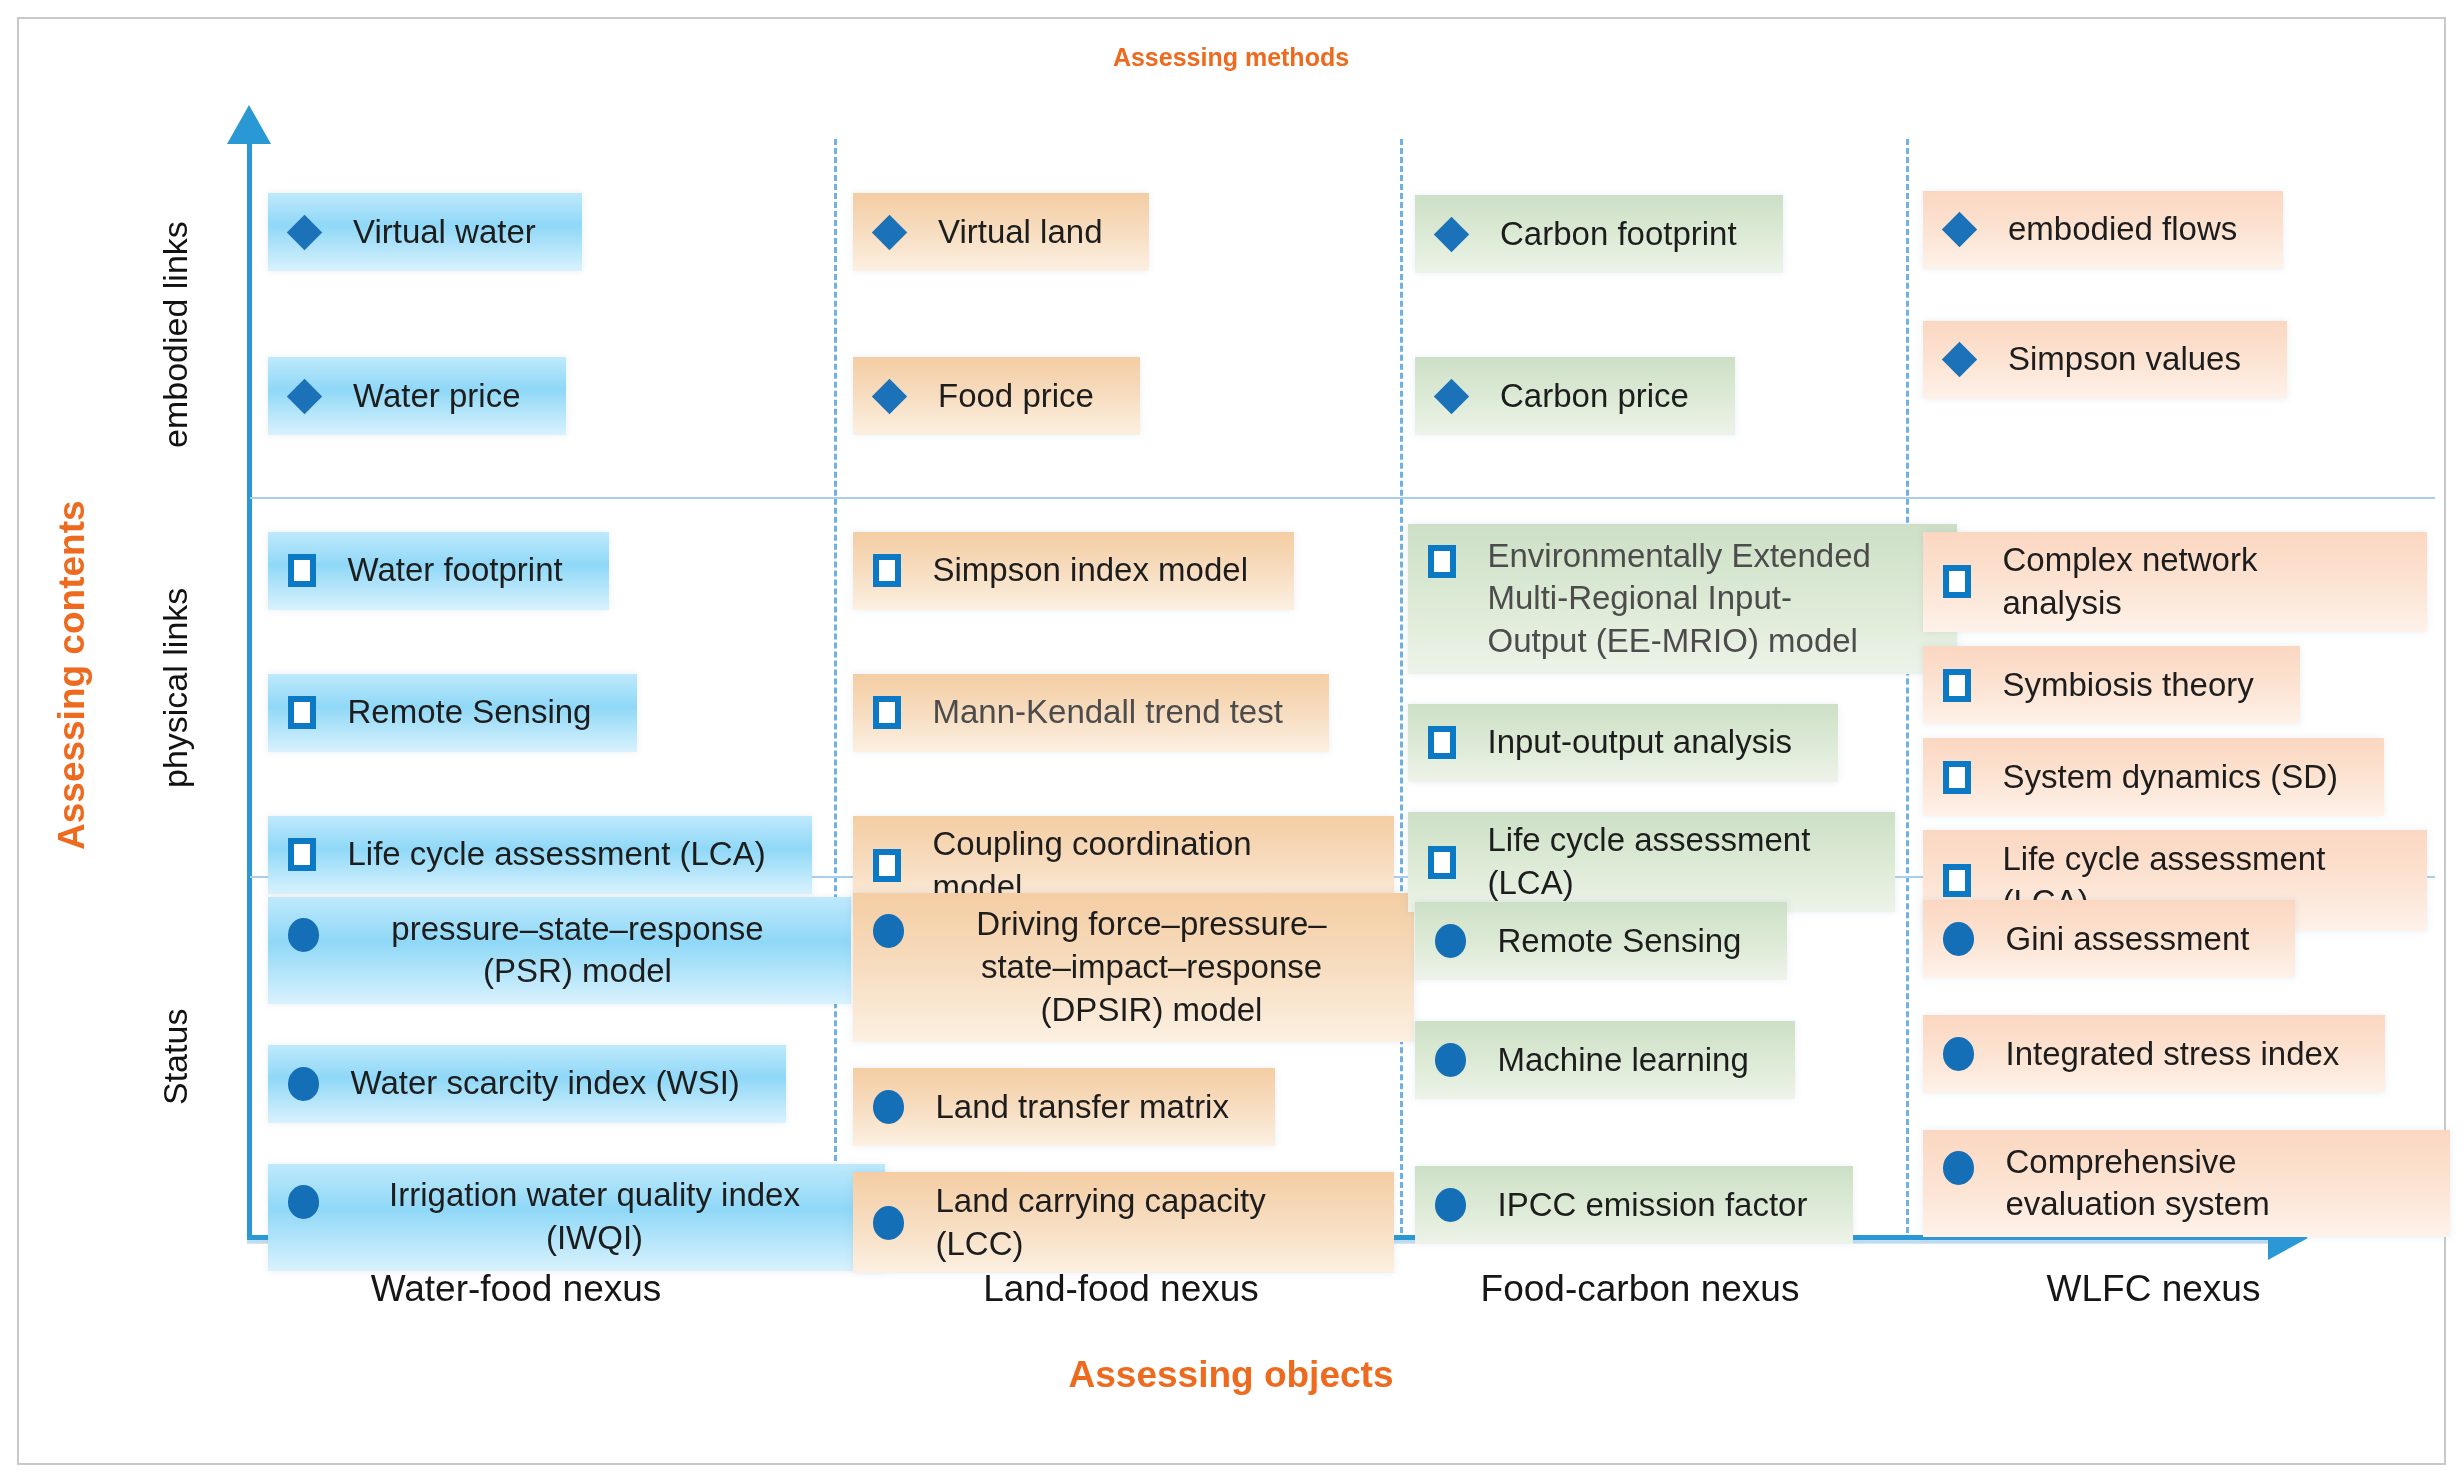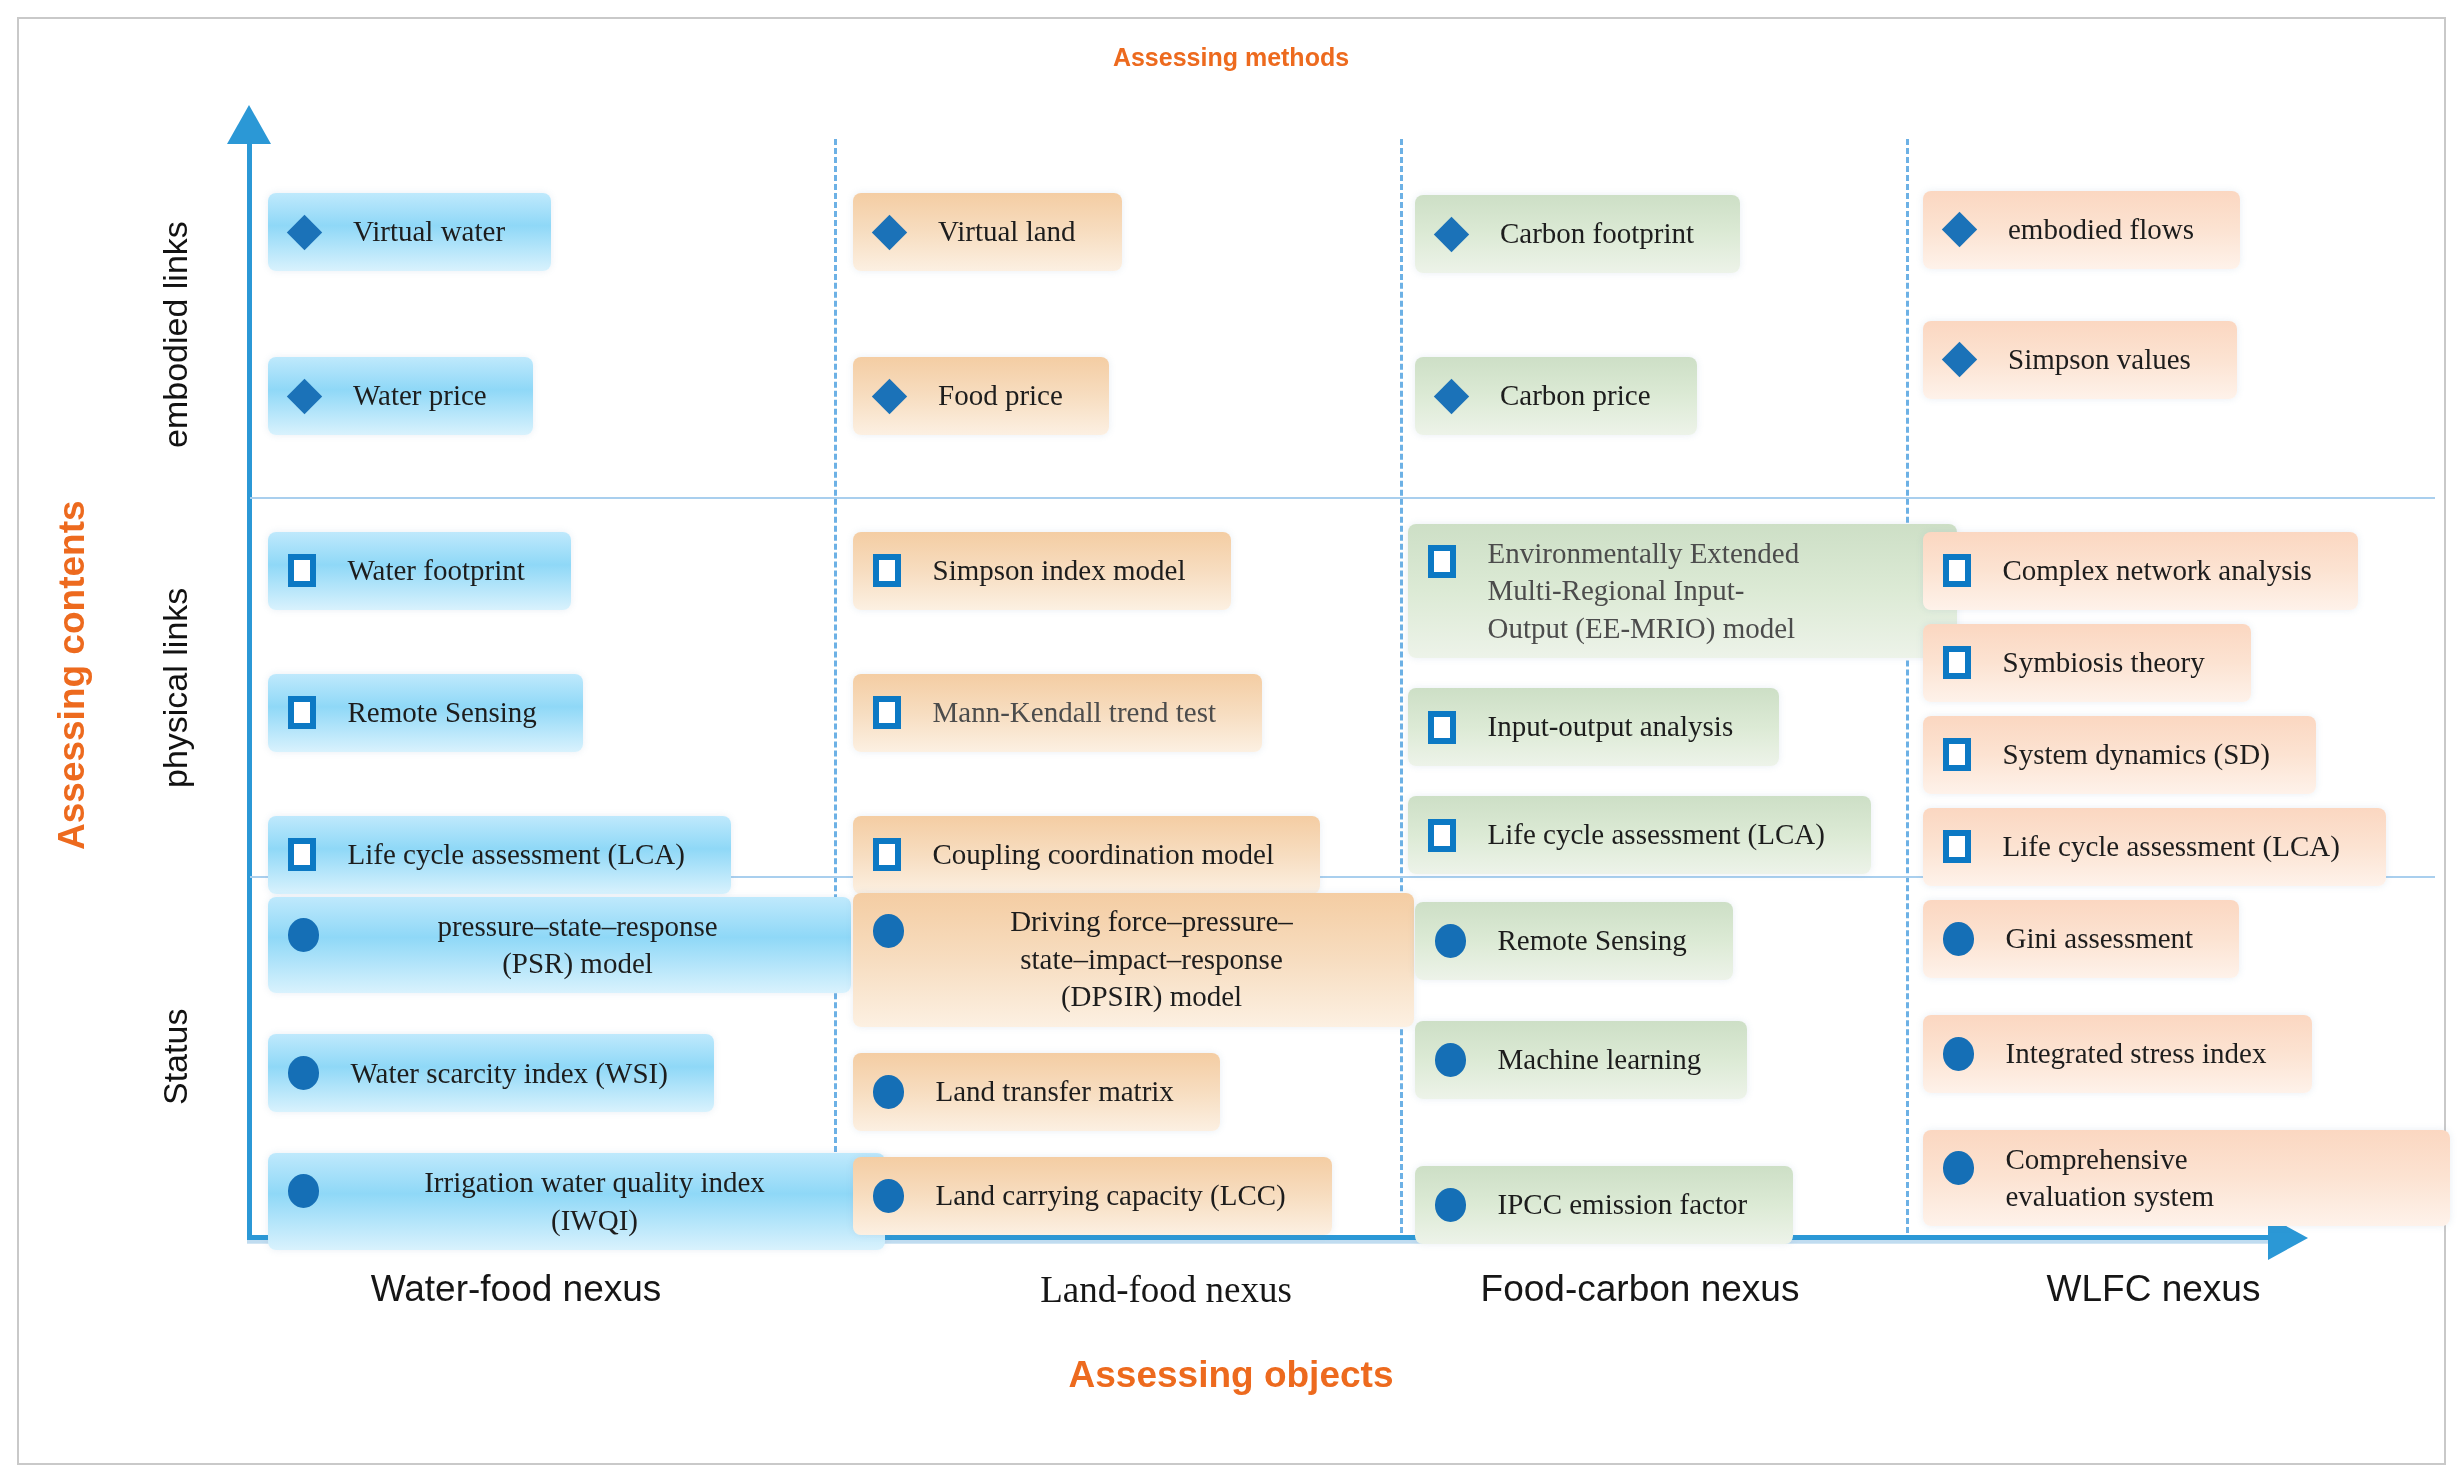--- a/index.html
+++ b/index.html
@@ -48,23 +48,23 @@
   .cell-c2-physical{left:853px;top:503px;width:541px;padding-top:28.5px;row-gap:64px;}
   .cell-c3-physical{left:1408px;top:503px;width:487px;padding-top:21px;row-gap:30px;}
   .cell-c4-physical{left:1923px;top:503px;width:504px;padding-top:28.5px;row-gap:14px;}
   .cell-c1-status{left:268px;top:876px;width:561px;padding-top:21px;row-gap:41px;}
   .cell-c2-status{left:853px;top:876px;width:541px;padding-top:16.5px;row-gap:26px;}
   .cell-c3-status{left:1415px;top:876px;width:487px;padding-top:26px;row-gap:41px;}
   .cell-c4-status{left:1923px;top:876px;width:504px;padding-top:24px;row-gap:37px;}
 
   
   .item{display:flex;align-items:center;min-height:63px;
-    padding:7.5px 46px 7.5px 19.5px;border-radius:8px;
-    font-size:29px;line-height:1.3;color:#1d1d1d;
-    box-shadow:0 0 7.5px rgba(110,150,185,.16);font-family:Liberation Serif, serif;}
+    padding:7.5px 46px 7.5px 19.5px;border-radius:0;
+    font-size:33px;line-height:1.3;color:#1d1d1d;
+    box-shadow:0 0 7.5px rgba(110,150,185,.16);}
   .item-text{white-space:pre-line;}
   .item.multiline{align-items:flex-start;padding-top:10.5px;padding-bottom:10.5px;}
   .item.multiline .item-text{flex:1;text-align:center;}
   .item.multiline .bullet{margin-top:10.5px;}
 
   .theme-blue{background:linear-gradient(180deg,#bfe9fc 0%,#8fd8f7 42%,#d9f2fd 100%);}
   .theme-peach{background:linear-gradient(180deg,#f4cda3 0%,#f7ddc0 50%,#fcf0e2 100%);}
   .theme-green{background:linear-gradient(180deg,#cddfc6 0%,#dcead5 50%,#edf3e9 100%);}
   .theme-salmon{background:linear-gradient(180deg,#fbd7c1 0%,#fce3d2 50%,#fef2ea 100%);}
 
@@ -81,21 +81,21 @@
   .cell-c3-physical .item:nth-child(1){width:483px;}
   .cell-c3-physical .item:nth-child(1) .item-text{text-align:left;color:#4c4c4c;}
   .cell-c2-physical .item:nth-child(2) .item-text{color:#4c4c4c;}
   .cell-c3-status .item:nth-child(3){margin-top:26px;}
   .cell-c4-status .item:nth-child(3){width:461px;}
   .cell-c4-status .item:nth-child(3) .item-text{text-align:left;}
 
   
   .col-label{position:absolute;top:1268px;text-align:center;font-size:37px;color:#161616;}
   .col-label.c1{left:250px;width:532px;}
-  .col-label.c2{left:881px;width:570px;font-family:Liberation Serif, serif;}
+  .col-label.c2{left:836px;width:570px;}
   .col-label.c3{left:1400px;width:480px;}
   .col-label.c4{left:1906px;width:495px;}
 </style>
 </head>
 <body>
 
 <div class="canvas">
   <div class="frame"></div>
 
   <div class="top-title">Assessing methods</div>

